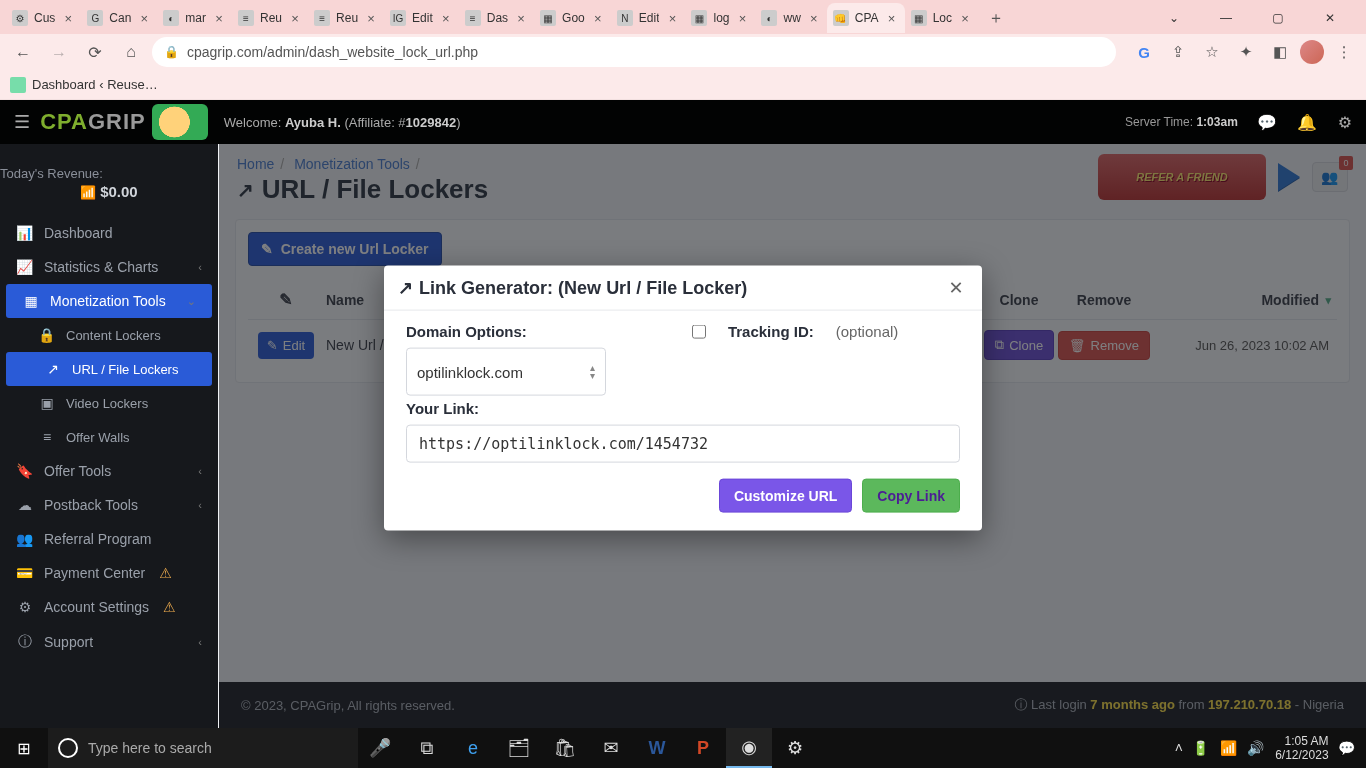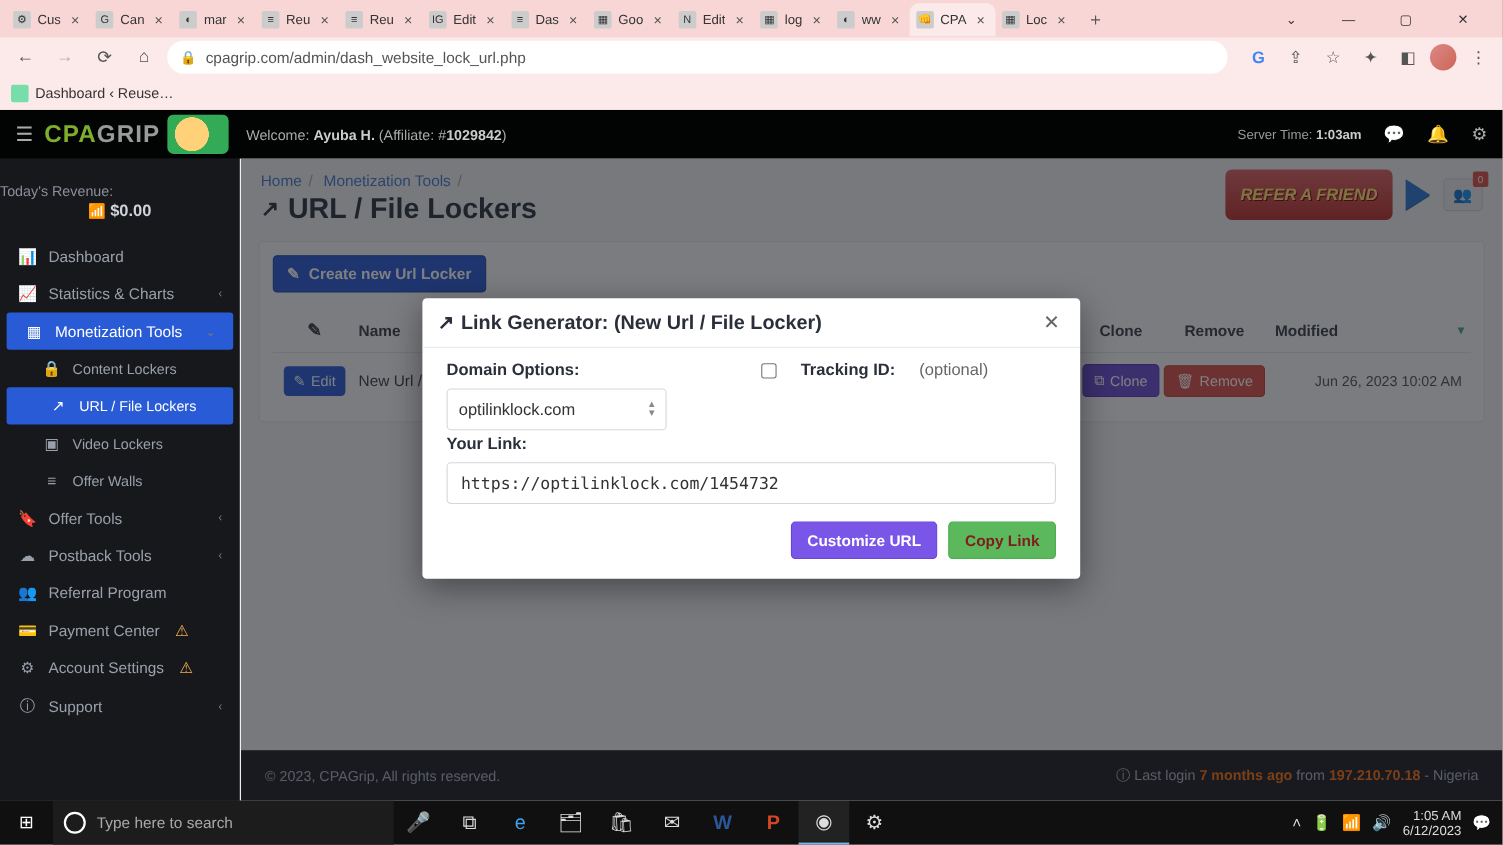--- a/index.html
+++ b/index.html
@@ -58,76 +58,76 @@
 .nav-item.sub.active{background:#2a5bd7;color:#fff}
 .warn{color:#f0ad4e;margin-left:4px}
 
 .content{flex:1;background:#f0f2f5;position:relative;overflow:hidden;border-left:1px solid rgba(255,255,255,.04)}
 .bread{padding:12px 18px 0;color:#6c7a89;font-size:14px}
 .bread a{color:#4a7dd0;text-decoration:none}
 .bread .sep{color:#aaa;margin:0 6px}
 .ptitle{padding:2px 18px 14px;font-size:26px;font-weight:700;color:#2e3744;display:flex;align-items:center;gap:8px}
 .ptitle .pic{font-size:20px;color:#2e3744}
 .refer{position:absolute;top:10px;right:18px;display:flex;align-items:center;gap:12px}
-.refer .rimg{width:152px;height:46px;background:linear-gradient(#d66,#b33);border-radius:6px;display:flex;align-items:center;justify-content:center;color:#ffea70;font-weight:900;font-size:15px;text-shadow:1px 1px #802;font-style:italic;position:relative}
+.refer .rimg{width:168px;height:46px;background:linear-gradient(#d66,#b33);border-radius:6px;display:flex;align-items:center;justify-content:center;color:#ffea70;font-weight:900;font-size:11px;text-shadow:1px 1px #802;font-style:italic;position:relative}
 .refer .arrow{width:0;height:0;border-top:14px solid transparent;border-bottom:14px solid transparent;border-left:22px solid #2f79d6;filter:drop-shadow(0 1px 0 #235ba6)}
 .refer .users{width:36px;height:30px;background:#e8eaee;border:1px solid #d4d7dd;border-radius:4px;display:flex;align-items:center;justify-content:center;color:#888;font-size:14px;position:relative}
 .refer .users .badge{position:absolute;top:-7px;right:-6px;width:14px;height:14px;background:#d9534f;color:#fff;font-size:9px;border-radius:2px;display:flex;align-items:center;justify-content:center}
 
 .panel{margin:0 16px;background:#f7f8fa;border:1px solid #e1e4ea;border-radius:4px;padding:12px 12px}
 .createbtn{background:#2a5bd7;color:#fff;border:1px solid #244da8;border-radius:4px;padding:8px 12px;font-size:14px;display:inline-flex;align-items:center;gap:8px;font-weight:600}
 .createbtn .ic{font-size:14px}
 
 .table{margin-top:14px}
 .thead{display:flex;align-items:center;padding:10px 8px;color:#3a3f4a;font-weight:700;font-size:14px;border-bottom:1px solid #e1e4ea}
 .thead .th{padding:0 10px}
 .thead .edit{width:60px;text-align:center;font-size:16px}
 .thead .nm{flex:1.2}
 .thead .lk{flex:.8;text-align:right}
 .thead .cl{width:80px;text-align:center}
 .thead .rm{width:90px;text-align:center}
-.thead .md{width:180px;text-align:left;position:relative}
+.thead .md{width:180px;text-align:right;position:relative}
 .thead .md::after{content:"▾";position:absolute;right:-2px;top:2px;color:#5a8;font-size:11px}
 
 .row{display:flex;align-items:center;padding:10px 8px;font-size:14px;color:#3a3f4a}
 .editbtn{background:#2a5bd7;color:#fff;border-radius:4px;padding:6px 10px;font-size:13px;display:flex;align-items:center;gap:5px;width:56px;justify-content:center}
 .row .nm{flex:1.2;padding:0 10px}
 .row .lk{flex:.8;text-align:right}
 .linkbtn{background:#5cb85c;border:1px solid #4cae4c;color:#fff;padding:6px 8px;border-radius:4px;font-size:13px;display:inline-flex;align-items:center;gap:4px}
 .clonebtn{background:#6b4fd6;border:1px solid #5a3fc0;color:#fff;padding:6px 10px;border-radius:4px;font-size:13px;display:inline-flex;align-items:center;gap:5px}
 .rmbtn{background:#d9534f;border:1px solid #c9433f;color:#fff;padding:6px 10px;border-radius:4px;font-size:13px;display:inline-flex;align-items:center;gap:5px}
 .row .cl{width:80px;display:flex;justify-content:center}
 .row .rm{width:90px;display:flex;justify-content:center}
 .row .md{width:180px;text-align:right;color:#555;font-size:13px}
 
 .footer{position:absolute;left:0;right:0;bottom:0;background:#1e2126;color:#aeb3bd;font-size:13px;padding:14px 22px;display:flex;justify-content:space-between;align-items:center}
-.footer b{color:#f97316}
+.footer b{color:#fde047}
 .footer .info::before{content:"ⓘ ";}
 
 
 .dim{position:absolute;inset:0;background:rgba(20,22,26,.55);z-index:5}
 
 
 .modal{position:absolute;left:50%;top:50%;transform:translate(-50%,-56%);width:598px;background:#fff;border-radius:4px;box-shadow:0 8px 30px rgba(0,0,0,.4);z-index:10;overflow:hidden}
 .mhead{display:flex;align-items:center;justify-content:space-between;padding:10px 14px;border-bottom:1px solid #e6e8ec}
 .mtitle{font-size:18px;font-weight:700;color:#2a2f3a;display:flex;align-items:center;gap:6px}
 .mclose{font-size:18px;color:#666;width:24px;height:24px;display:flex;align-items:center;justify-content:center}
 .mbody{padding:12px 22px 6px;display:flex;flex-wrap:wrap;gap:0 20px}
 .fcol{flex:1}
 .flabel{font-weight:700;color:#2a2f3a;font-size:15px;margin-bottom:8px}
 .flabel .opt{font-weight:400;color:#666}
-.select{width:200px;height:38px;border:1px solid #d4d7dd;border-radius:4px;display:flex;align-items:center;justify-content:space-between;padding:0 10px;font-size:15px;color:#333}
+.select{width:200px;height:48px;border:1px solid #d4d7dd;border-radius:4px;display:flex;align-items:center;justify-content:space-between;padding:0 10px;font-size:15px;color:#333}
 .select .carets{font-size:10px;color:#888;line-height:8px}
 .chk{display:flex;align-items:center;gap:22px}
 .chk input{width:14px;height:14px}
 .yourlink{width:100%;margin-top:4px}
 .linkinput{width:100%;height:38px;border:1px solid #d4d7dd;border-radius:4px;padding:0 12px;font-family:"Consolas",monospace;font-size:15px;color:#333}
 .mfoot{padding:10px 22px 18px;display:flex;justify-content:flex-end;gap:10px}
 .btn-purple{background:#7a56e8;border:1px solid #6a46d8;color:#fff;padding:8px 14px;border-radius:4px;font-size:14px;font-weight:600}
-.btn-green{background:#5cb85c;border:1px solid #4cae4c;color:#7f1d1d;padding:8px 14px;border-radius:4px;font-size:14px;font-weight:600}
+.btn-green{background:#5cb85c;border:1px solid #4cae4c;color:#4c1d95;padding:8px 14px;border-radius:4px;font-size:14px;font-weight:600}
 
 
 .taskbar{position:absolute;left:0;right:0;bottom:0;height:40px;background:#101010;display:flex;align-items:center;color:#fff;justify-content:space-between;padding-right:10px}
 .left-tb{display:flex;align-items:center;height:100%}
 .start{width:48px;height:100%;display:flex;align-items:center;justify-content:center;font-size:16px;color:#fff}
 .search-tb{width:310px;height:100%;background:#1c1c1c;display:flex;align-items:center;padding:0 10px;gap:10px;color:#aaa;font-size:14px}
 .search-tb .sc{width:20px;height:20px;border:2px solid #fff;border-radius:50%}
 .task-icons{display:flex;align-items:center;height:100%}
 .tic{width:46px;height:100%;display:flex;align-items:center;justify-content:center;font-size:18px;color:#ddd}
 .tic.active{border-bottom:2px solid #76b9ed;background:rgba(255,255,255,.08)}

